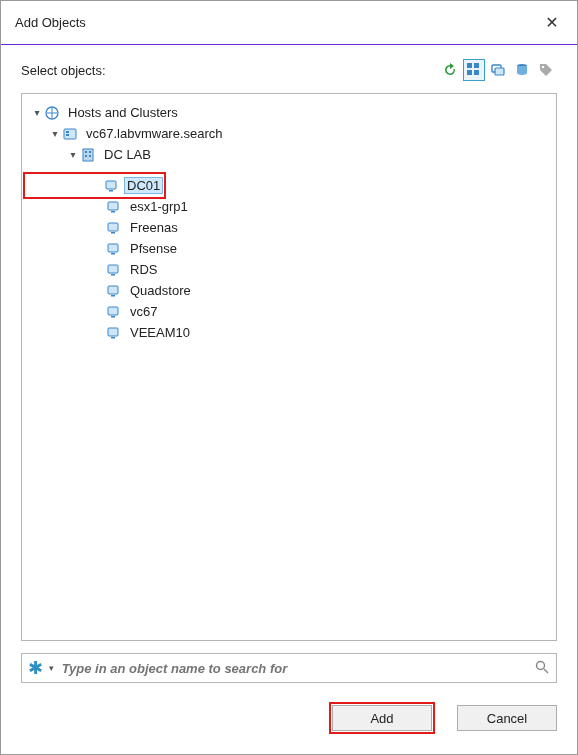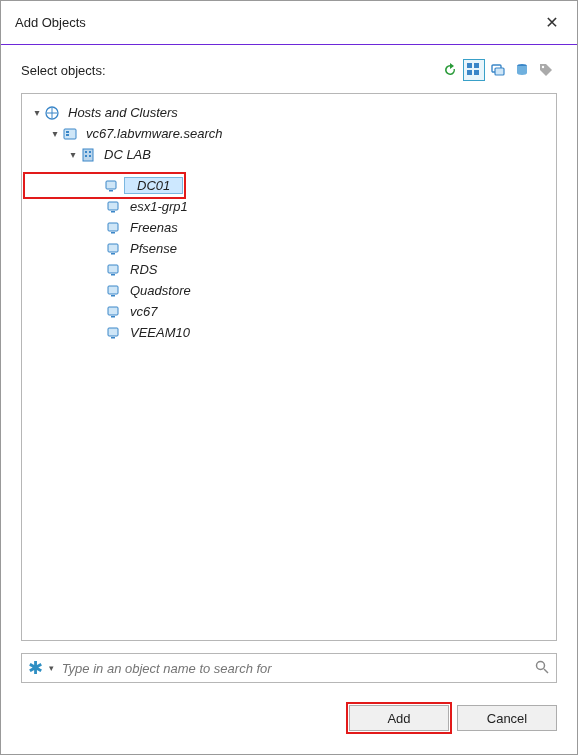--- a/index.html
+++ b/index.html
@@ -55,42 +55,42 @@
   .tw {
     width:14px; height:14px;
     display:inline-flex; align-items:center; justify-content:center;
     color:#555; font-size:10px;
   }
   .ic {
     width:16px; height:16px;
     display:inline-flex; align-items:center; justify-content:center;
     margin-right:4px;
   }
-  .lbltxt { padding:1px 4px;font-style:italic; }
-  .sel .lbltxt { background:#cde8ff; border:1px solid #7bb7e0; padding:0 12px; }
+  .lbltxt { padding:1px 4px; }
+  .sel .lbltxt { background:#cde8ff; border:1px solid #7bb7e0; padding:0 2px; }
   .hl { outline:2px solid #e21a1a; outline-offset:1px; }
   .searchbar {
     margin-top:12px;
     height:30px;
     border:1px solid #b6b6b6;
     display:flex; align-items:center;
     padding:0 6px;
     gap:6px;
   }
   .searchbar .star { color:#2f8fc3; font-size:18px; line-height:1; }
   .searchbar .drop { color:#555; font-size:9px; }
   .searchbar input {
     flex:1; border:none; outline:none;
     font-style:italic; color:#777;
-    font-size:13px; background:transparent;
+    font-size:13px; background:transparent;font-weight:bold;
   }
   .searchbar .mag { color:#888; }
   .btnrow {
     display:flex; justify-content:flex-end;
-    gap:8px;
+    gap:25px;
     padding:12px 20px 0 20px;
   }
   .btn {
     min-width:100px; height:26px;
     border:1px solid #adadad;
     background:#f0f0f0;
     font-size:13px;
     display:flex; align-items:center; justify-content:center;
     cursor:default;
   }

